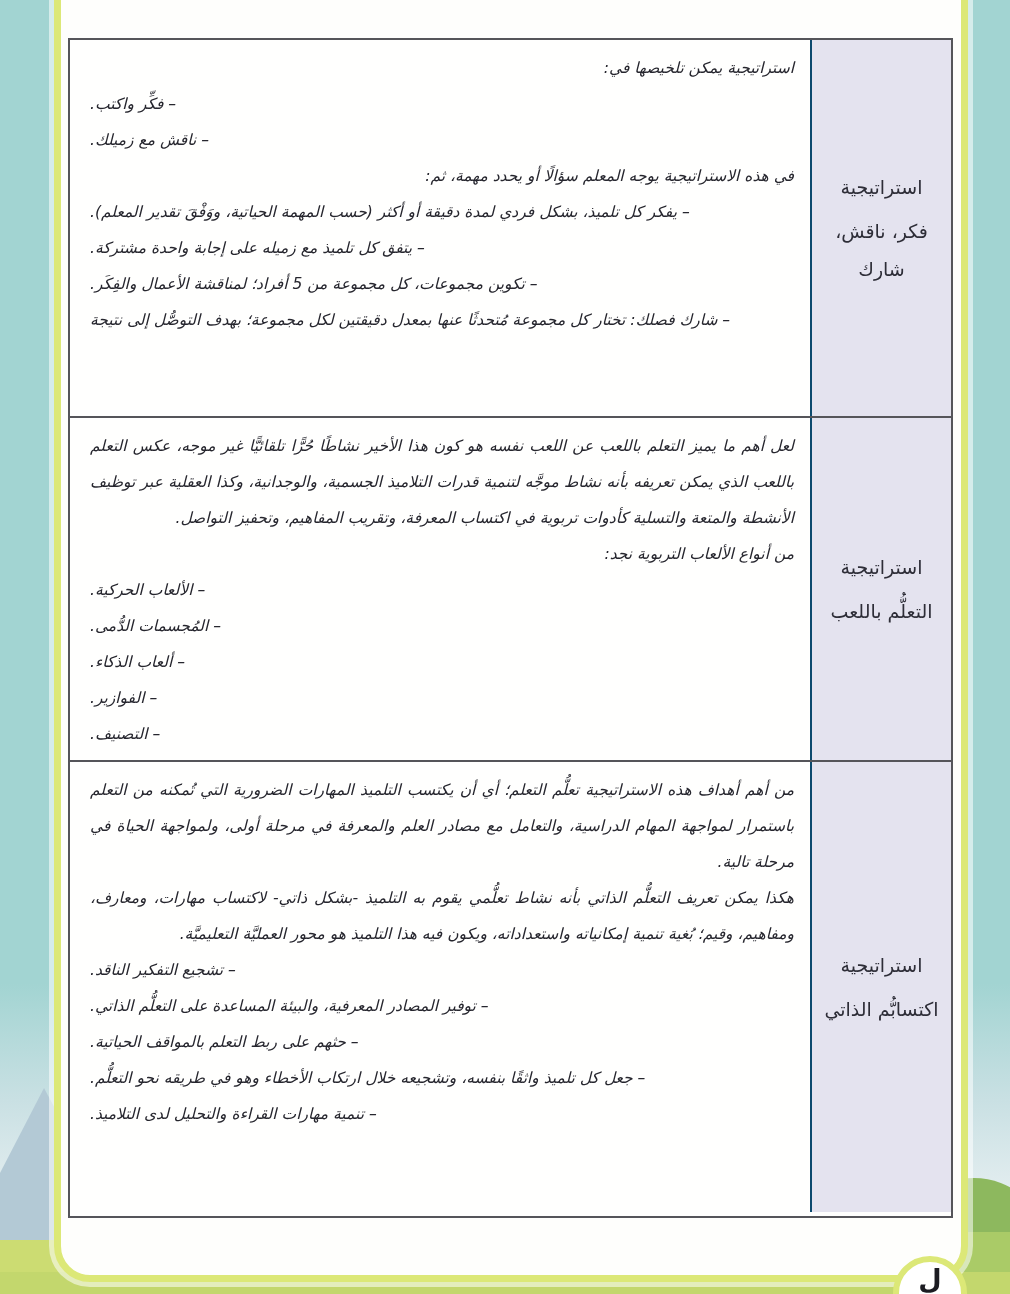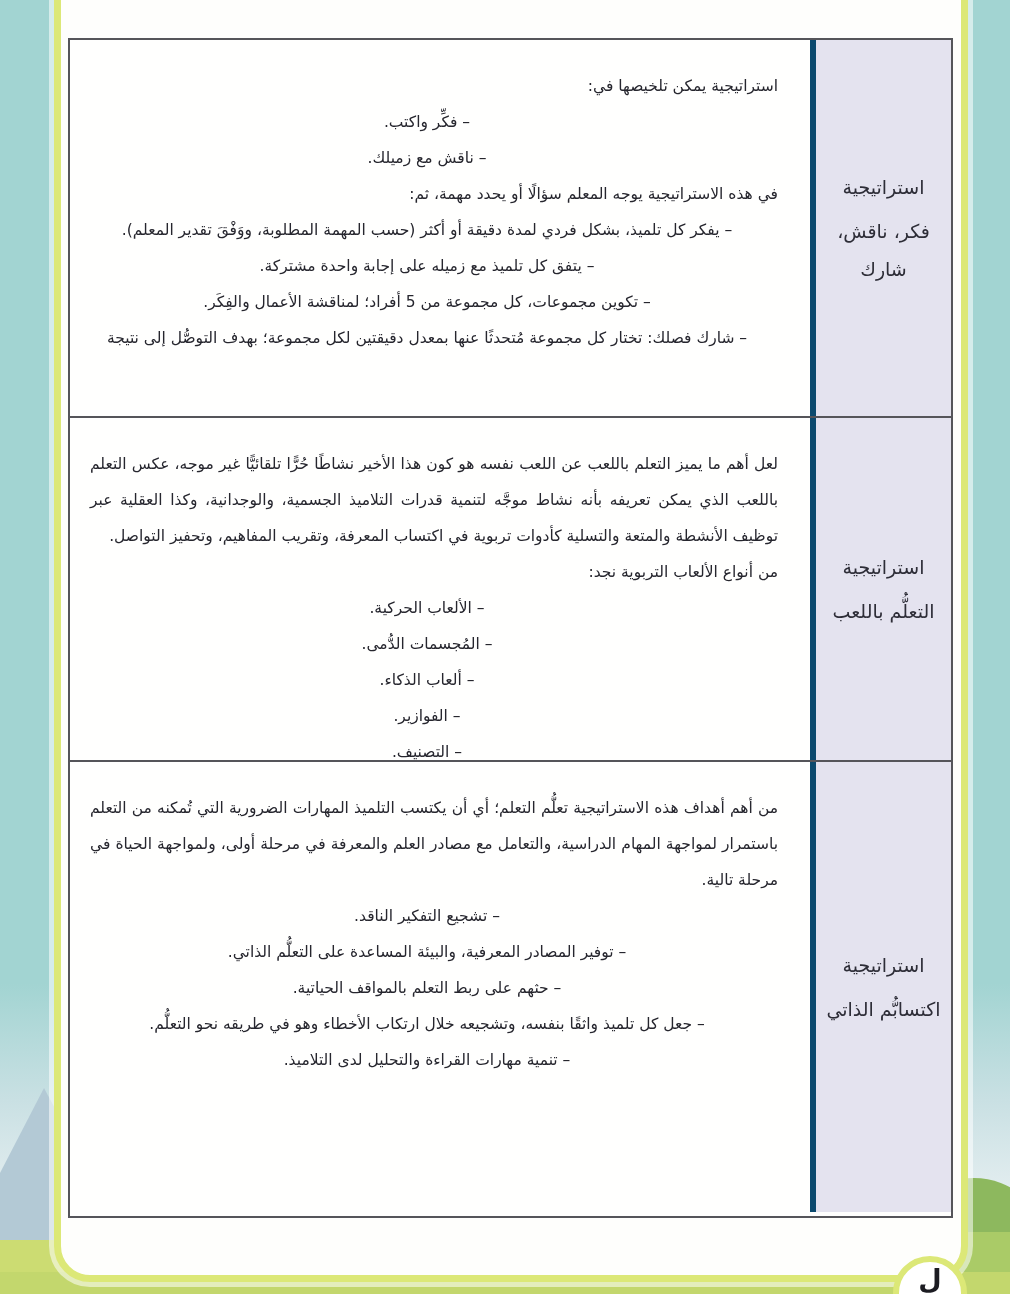--- a/index.html
+++ b/index.html
@@ -26,27 +26,27 @@
   .corner-badge { position:absolute; left:893px; top:1256px; width:74px; height:74px;
     border-radius:50%; background:#ffffff; border:6px solid #dce877;
     display:flex; justify-content:center; align-items:flex-start; }
   .corner-badge span { font-size:27px; font-weight:bold; color:#1c1c22; line-height:36px; }
   
   .strategies-table { position:absolute; left:68px; top:38px; width:885px; height:1180px;
     direction:rtl; border:2px solid #55555a; background:#fffffe; }
   .t-row { display:flex; width:100%; overflow:hidden; }
   .t-row.sep { border-bottom:2px solid #55555a; }
   .strategy-cell { width:141px; flex:0 0 141px; background:#e4e3ef;
-    border-left:6px solid #0c4a6e;
+    border-left:2px solid #0c4a6e;
     display:flex; flex-direction:column; justify-content:center; align-items:center;
-    gap:6px; text-align:center;margin-left:16px; }
+    gap:6px; text-align:center; }
   .strategy-cell div { font-size:19px; line-height:38px; color:#2d2d37; }
-  .content-cell { flex:1; padding:28px 16px 0 20px; color:#26262e; font-size:15.5px; line-height:36px; }
+  .content-cell { flex:1; padding:10px 16px 0 20px; color:#26262e; font-size:15.5px; line-height:36px;font-style:italic; }
   .content-cell .p { text-align:justify; }
-  .content-cell .b { padding-right:44px; text-indent:-30px; text-align:center; }
+  .content-cell .b { padding-right:44px; text-indent:-30px; text-align:left; }
   .content-cell .c { padding-right:44px; text-align:right; }
 </style>
 </head>
 <body>
 
 <div class="mountain-a"></div>
 <div class="mountain-b"></div>
 <div class="hill-right"></div>
 <div class="grass-left"></div>
 <div class="grass-right"></div>
@@ -58,21 +58,21 @@
     <div class="t-row sep" style="height: 378px;">
       <div class="strategy-cell">
         <div>استراتيجية</div>
         <div>فكر، ناقش، شارك</div>
       </div>
       <div class="content-cell">
         <div class="p">استراتيجية يمكن تلخيصها في:</div>
         <div class="b">– فكِّر واكتب.</div>
         <div class="b">– ناقش مع زميلك.</div>
         <div class="p">في هذه الاستراتيجية يوجه المعلم سؤالًا أو يحدد مهمة، ثم:</div>
-        <div class="b">– يفكر كل تلميذ، بشكل فردي لمدة دقيقة أو أكثر (حسب المهمة المطلوبة، ووَفْقَ تقدير المعلم).</div>
+        <div class="b">– يفكر كل تلميذ، بشكل فردي لمدة دقيقة أو أكثر (حسب المهمة الحياتية، ووَفْقَ تقدير المعلم).</div>
         <div class="b">– يتفق كل تلميذ مع زميله على إجابة واحدة مشتركة.</div>
         <div class="b">– تكوين مجموعات، كل مجموعة من 5 أفراد؛ لمناقشة الأعمال والفِكَر.</div>
         <div class="b">– شارك فصلك: تختار كل مجموعة مُتحدثًا عنها بمعدل دقيقتين لكل مجموعة؛ بهدف التوصُّل إلى نتيجة</div>
       </div>
     </div>
     <div class="t-row sep" style="height: 344px;">
       <div class="strategy-cell">
         <div>استراتيجية</div>
         <div>التعلُّم باللعب</div>
       </div>
@@ -86,20 +86,21 @@
         <div class="b">– التصنيف.</div>
       </div>
     </div>
     <div class="t-row" style="height: 450px;">
       <div class="strategy-cell">
         <div>استراتيجية</div>
         <div>اكتسابُّم الذاتي</div>
       </div>
       <div class="content-cell">
         <div class="p">من أهم أهداف هذه الاستراتيجية تعلُّم التعلم؛ أي أن يكتسب التلميذ المهارات الضرورية التي تُمكنه من التعلم باستمرار لمواجهة المهام الدراسية، والتعامل مع مصادر العلم والمعرفة في مرحلة أولى، ولمواجهة الحياة في مرحلة تالية.</div>
+        <div class="p">هكذا يمكن تعريف التعلُّم الذاتي بأنه نشاط تعلُّمي يقوم به التلميذ -بشكل ذاتي- لاكتساب مهارات، ومعارف، ومفاهيم، وقيم؛ بُغية تنمية إمكانياته واستعداداته، ويكون فيه هذا التلميذ هو محور العمليَّة التعليميَّة.</div>
         <div class="b">– تشجيع التفكير الناقد.</div>
         <div class="b">– توفير المصادر المعرفية، والبيئة المساعدة على التعلُّم الذاتي.</div>
         <div class="b">– حثهم على ربط التعلم بالمواقف الحياتية.</div>
         <div class="b">– جعل كل تلميذ واثقًا بنفسه، وتشجيعه خلال ارتكاب الأخطاء وهو في طريقه نحو التعلُّم.</div>
         <div class="b">– تنمية مهارات القراءة والتحليل لدى التلاميذ.</div>
       </div>
     </div>
   </div>
 
 <div class="corner-badge">

